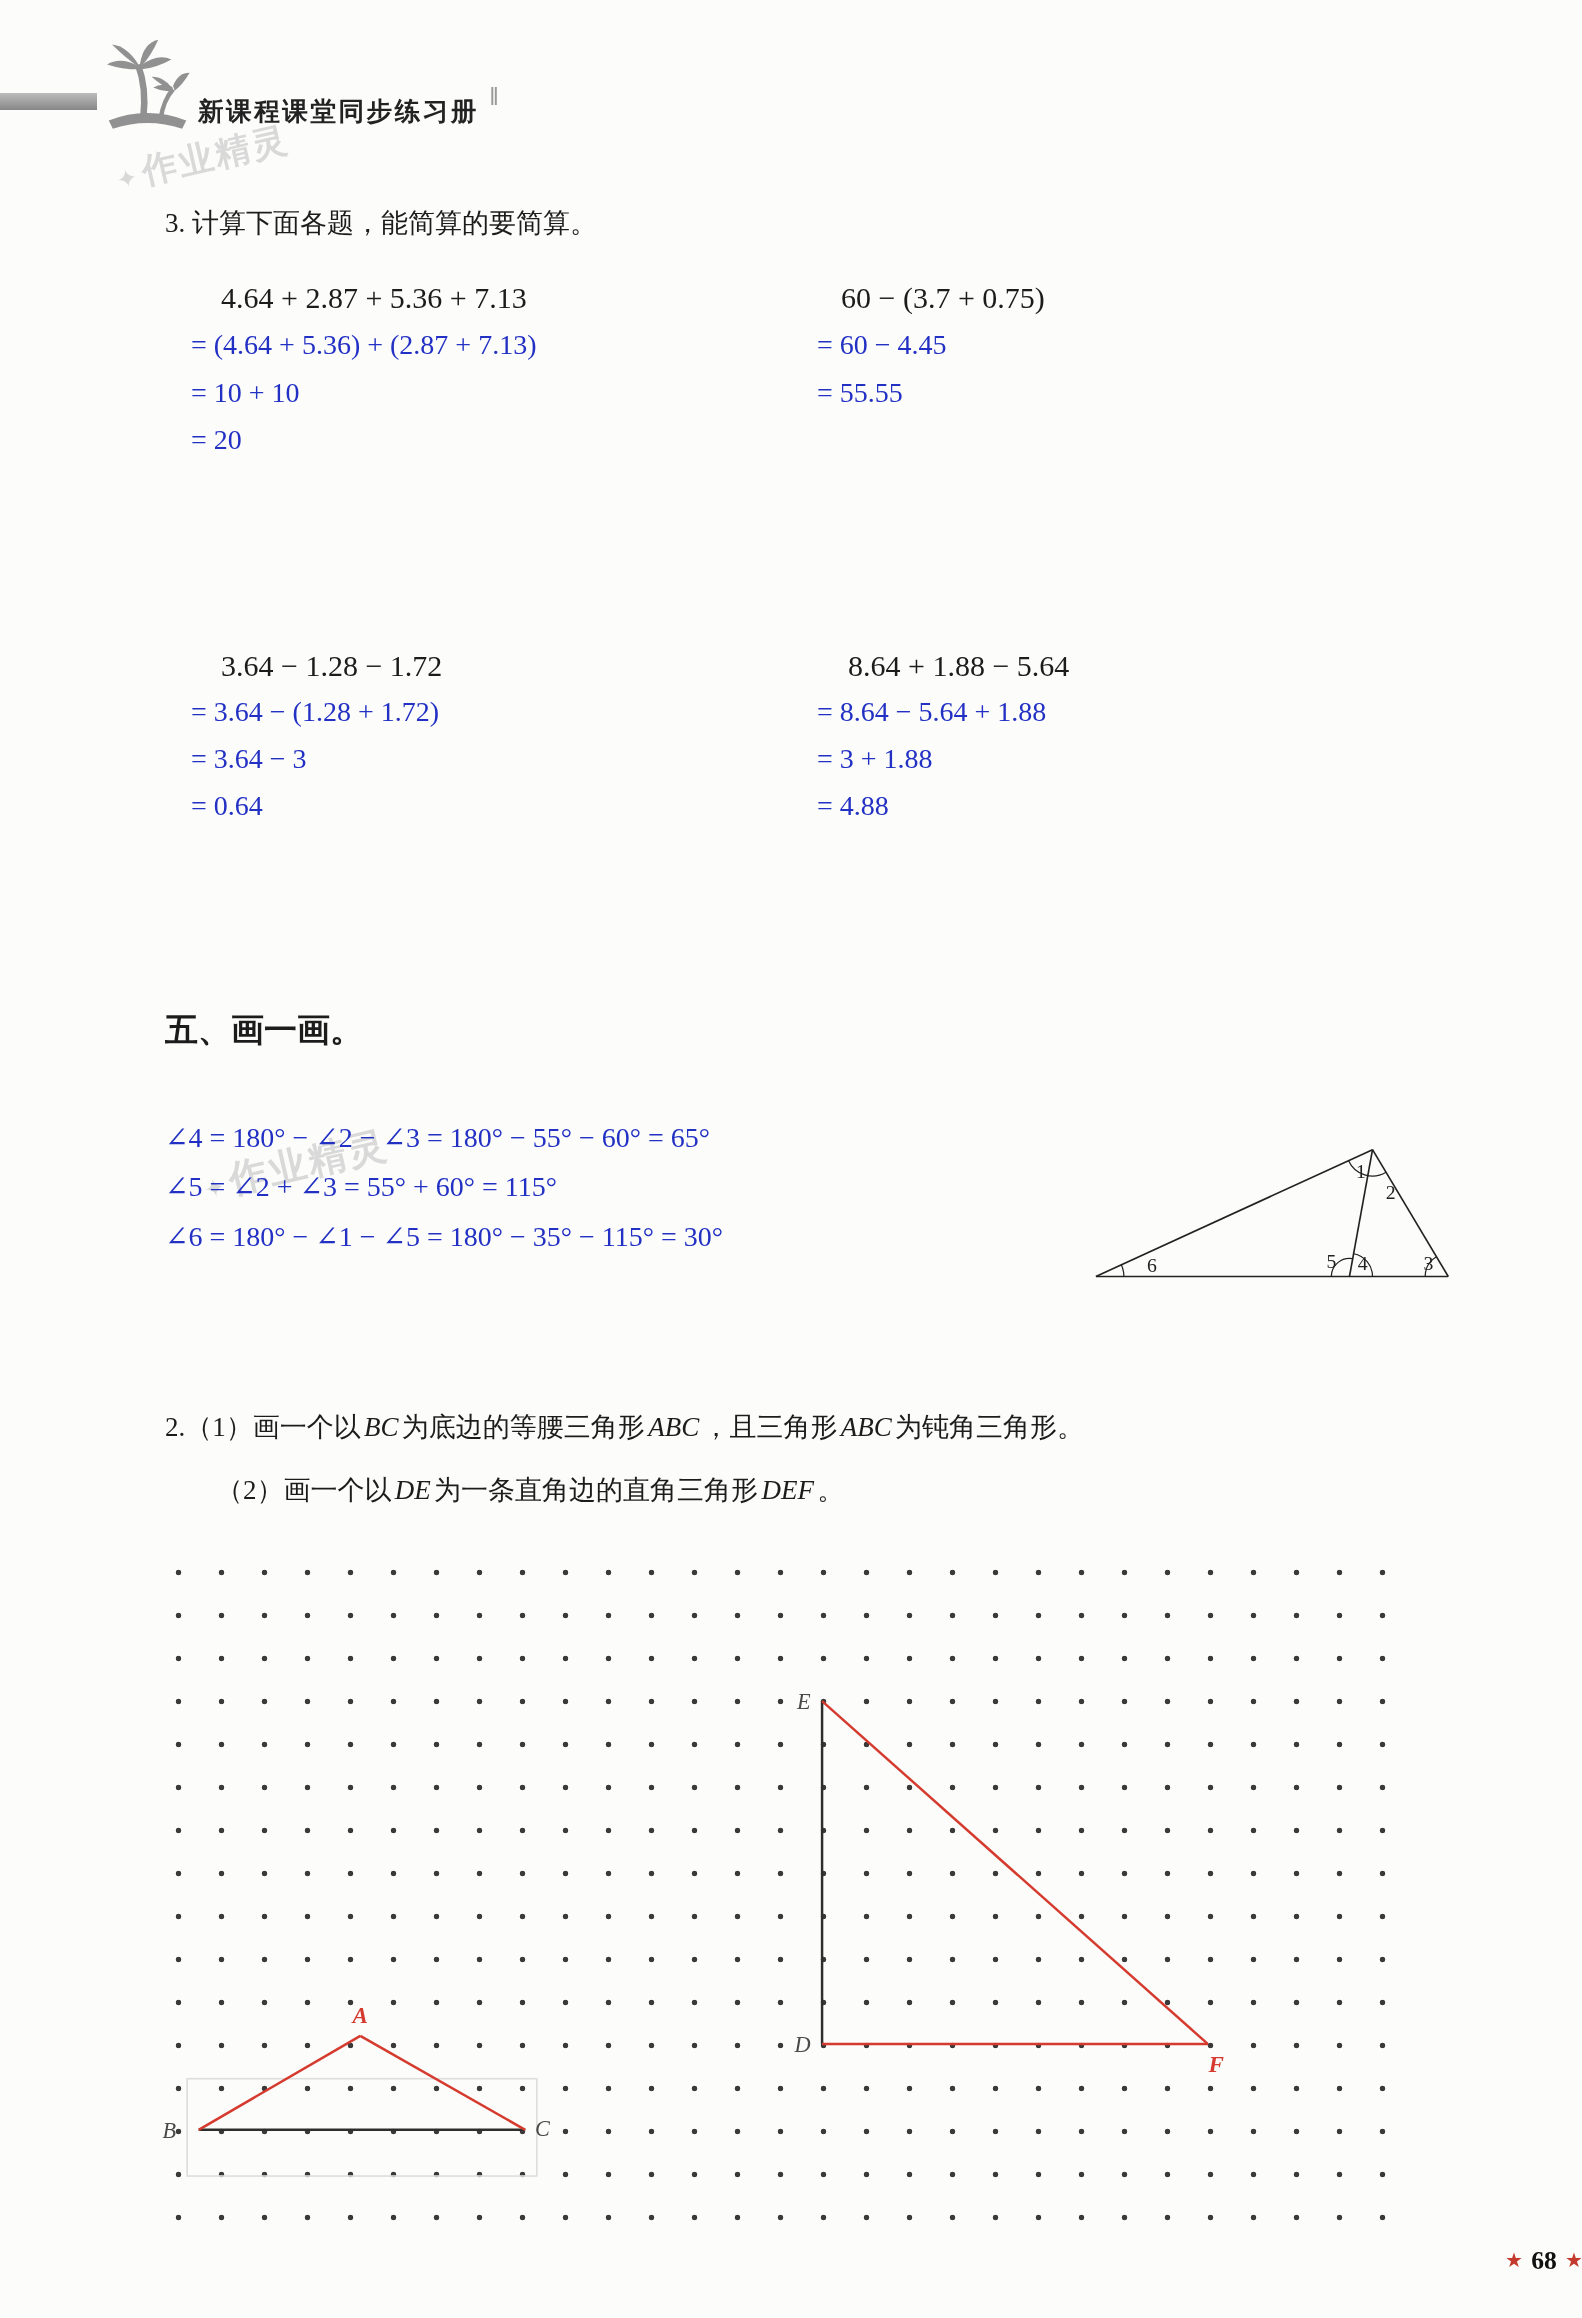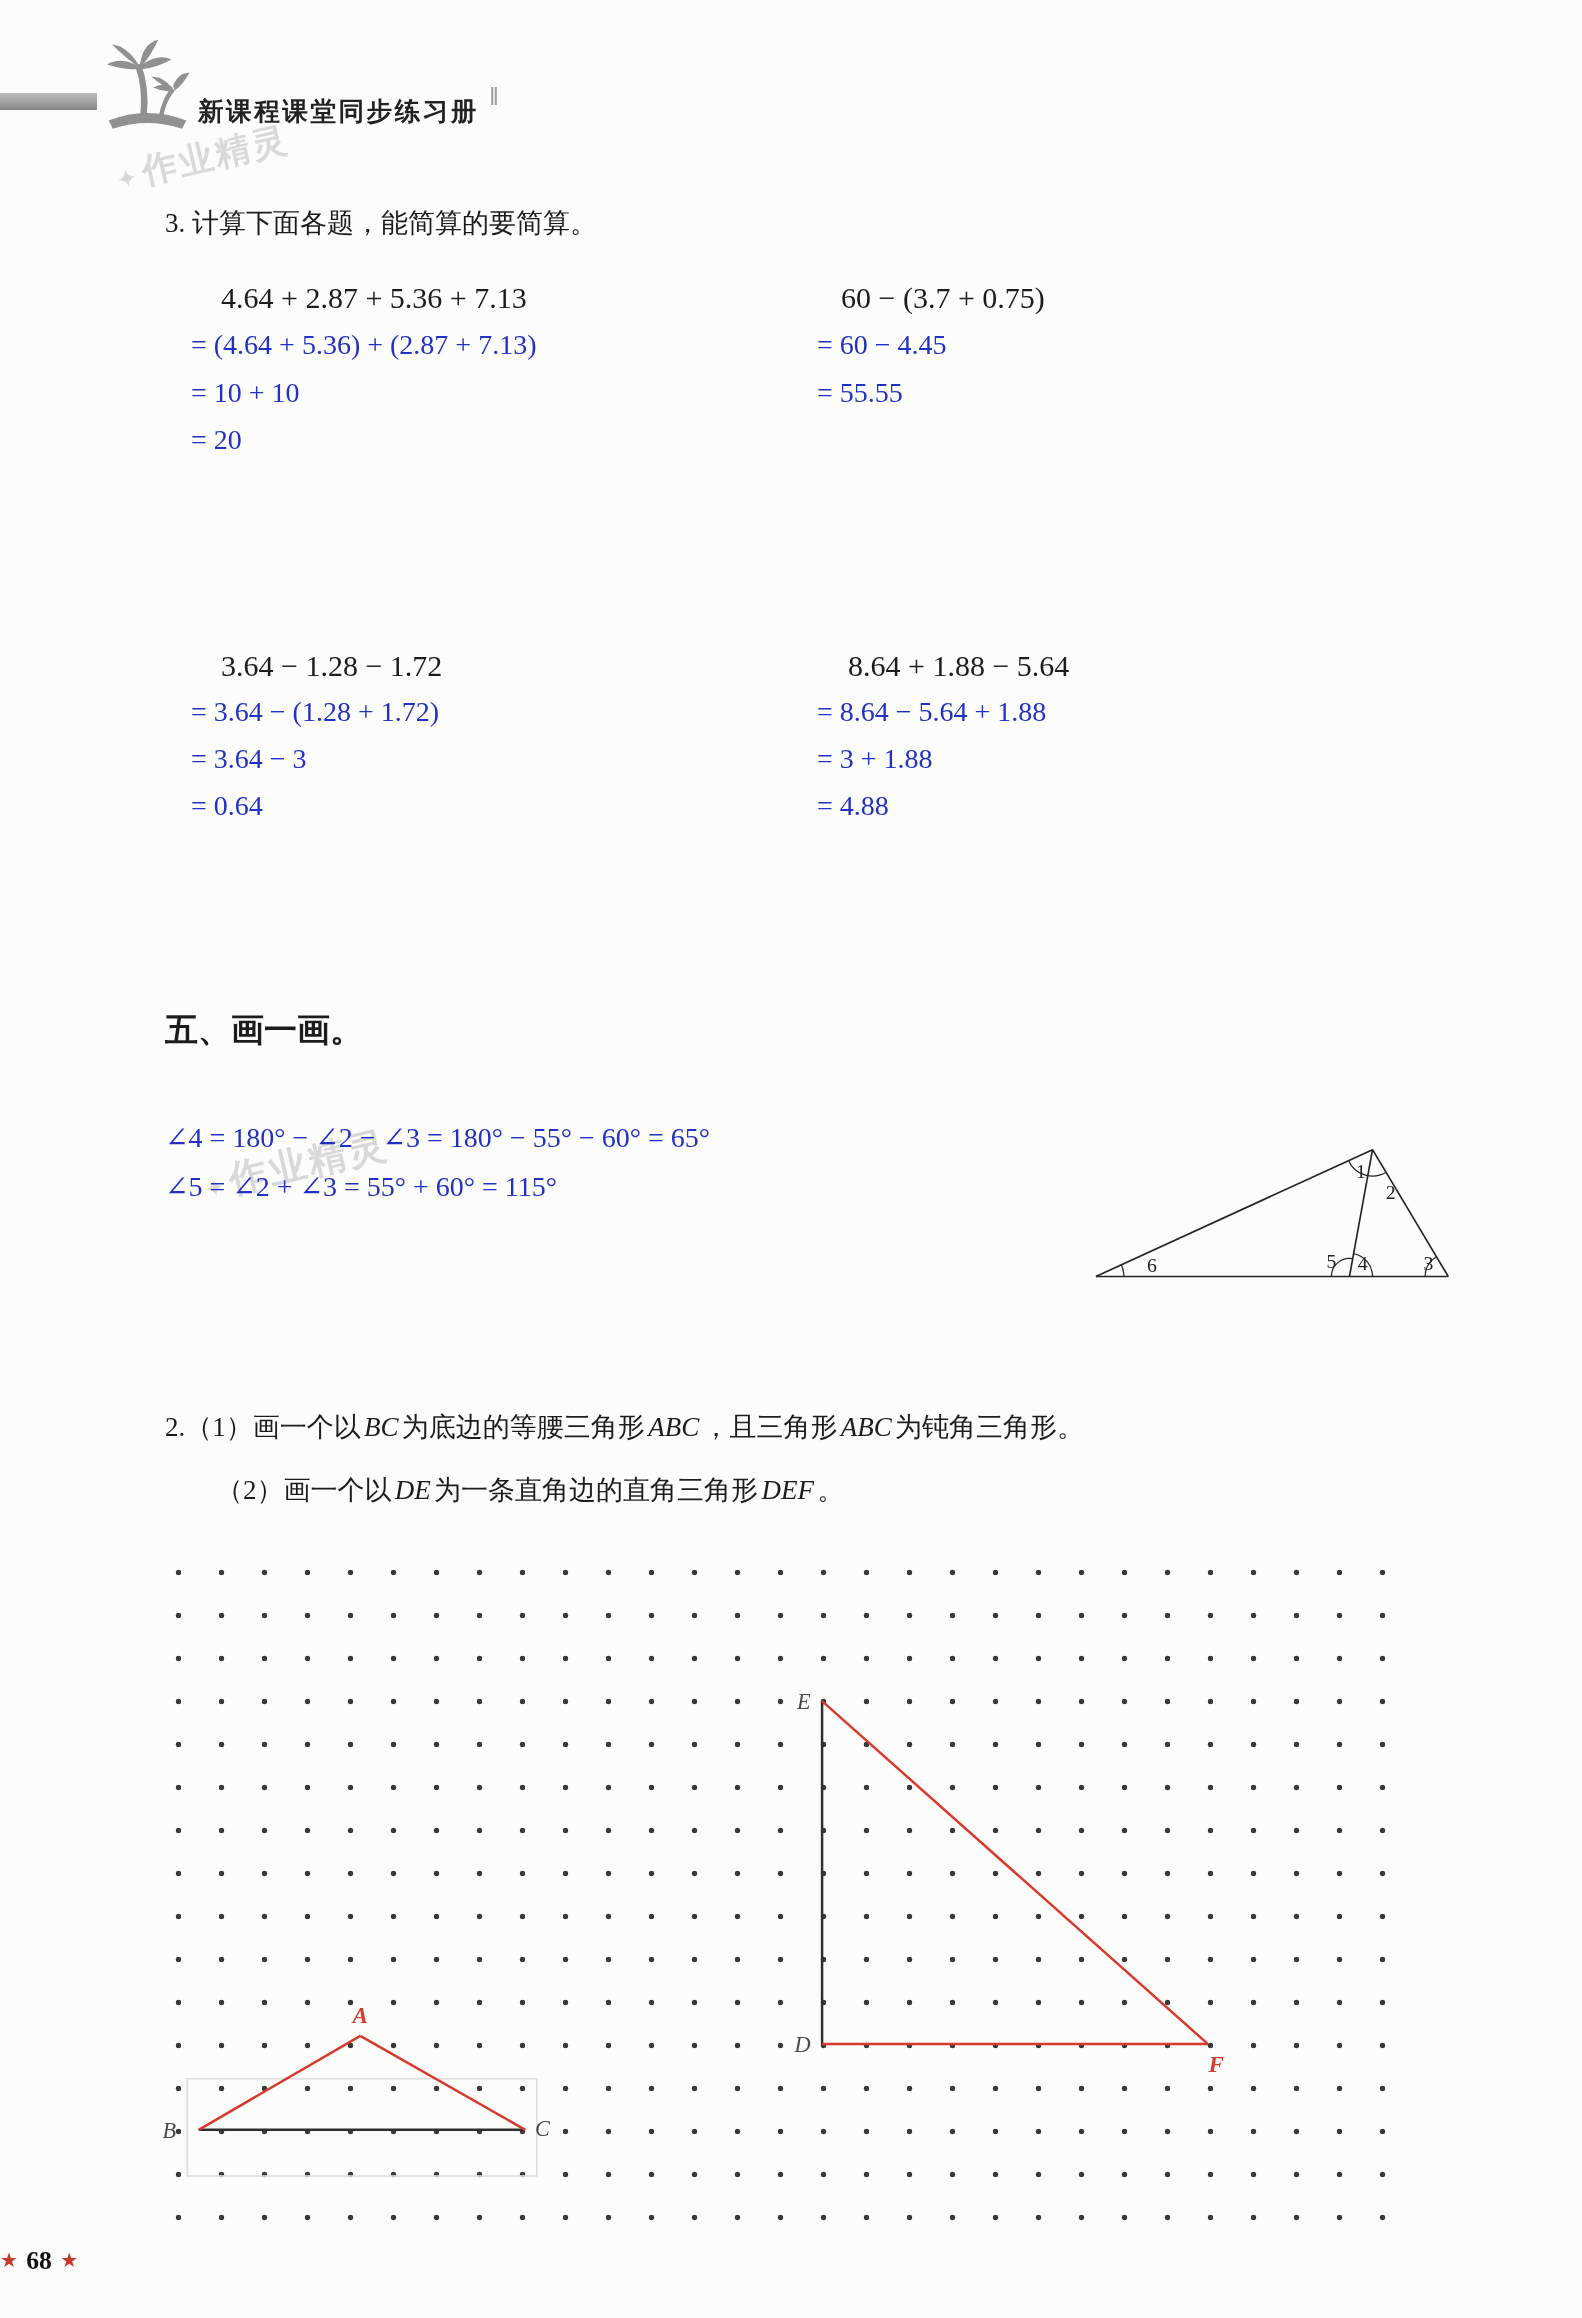--- a/index.html
+++ b/index.html
@@ -53,21 +53,21 @@
   .black-line { stroke:#2e2e2e; stroke-width:3; fill:none; }
   .red-line   { stroke:var(--red); stroke-width:3; fill:none; }
   .faint-rect { stroke:#dedede; stroke-width:2; fill:none; }
   .glabel { font-family:"Liberation Serif","DejaVu Serif",serif; font-style:italic;
             font-size:27px; fill:#4a4a4a; }
   .glabel-red { font-family:"Liberation Serif","DejaVu Serif",serif; font-style:italic;
                 font-size:28px; font-weight:700; fill:var(--red); text-anchor:middle; }
   .anchor-end { text-anchor:end; }
 
   
-  .footer { position:absolute; left:0; top:2246px; width:100%; text-align:left; z-index:2; }
+  .footer { position:absolute; left:0; top:2246px; width:100%; text-align:right; z-index:2; }
   .ft-star { color:#c43a2e; font-size:20px; vertical-align:2.5px; }
   .ft-page { font-weight:700; margin:0 8.3px; font-size:25.6px; color:#111; }
 </style>
 </head>
 <body>
 
 <div class="page">
 
   <div class="wm wm1">
     <span class="wm-star">✦</span><span>作业精灵</span>
@@ -111,20 +111,21 @@
   <div class="abs step" style="left:150px;top:790px">= 0.64</div>
 
   <div class="abs expr" style="left:807px;top:649px">8.64 + 1.88 − 5.64</div>
   <div class="abs step" style="left:776px;top:696px">= 8.64 − 5.64 + 1.88</div>
   <div class="abs step" style="left:776px;top:743px">= 3 + 1.88</div>
   <div class="abs step" style="left:776px;top:790px">= 4.88</div>
 
   <div class="abs heading" style="left:124px;top:1008px">五、画一画。</div>
   <div class="abs ans" style="left:124px;top:1121px">∠4 = 180° − ∠2 − ∠3 = 180° − 55° − 60° = 65°</div>
   <div class="abs ans" style="left:124px;top:1170px">∠5 = ∠2 + ∠3 = 55° + 60° = 115°</div>
+  <div class="abs ans" style="left:124px;top:1220px">∠6 = 180° − ∠1 − ∠5 = 180° − 35° − 115° = 30°</div>
 
   <svg class="angle-svg" viewBox="0 0 500 215">
     <line class="thin" x1="44" y1="184" x2="472" y2="184"></line>
     <line class="thin" x1="44" y1="184" x2="380" y2="30"></line>
     <line class="thin" x1="380" y1="30" x2="472" y2="184"></line>
     <line class="thin" x1="380" y1="30" x2="352" y2="184"></line>
     <path class="arc" d="M78 184 A34 34 0 0 0 74.9 169.8"></path>
     <path class="arc" d="M330 184 A22 22 0 0 1 355.9 162.4"></path>
     <path class="arc" d="M357 156.4 A28 28 0 0 1 380 184"></path>
     <path class="arc" d="M444 184 A28 28 0 0 1 457.6 160"></path>

